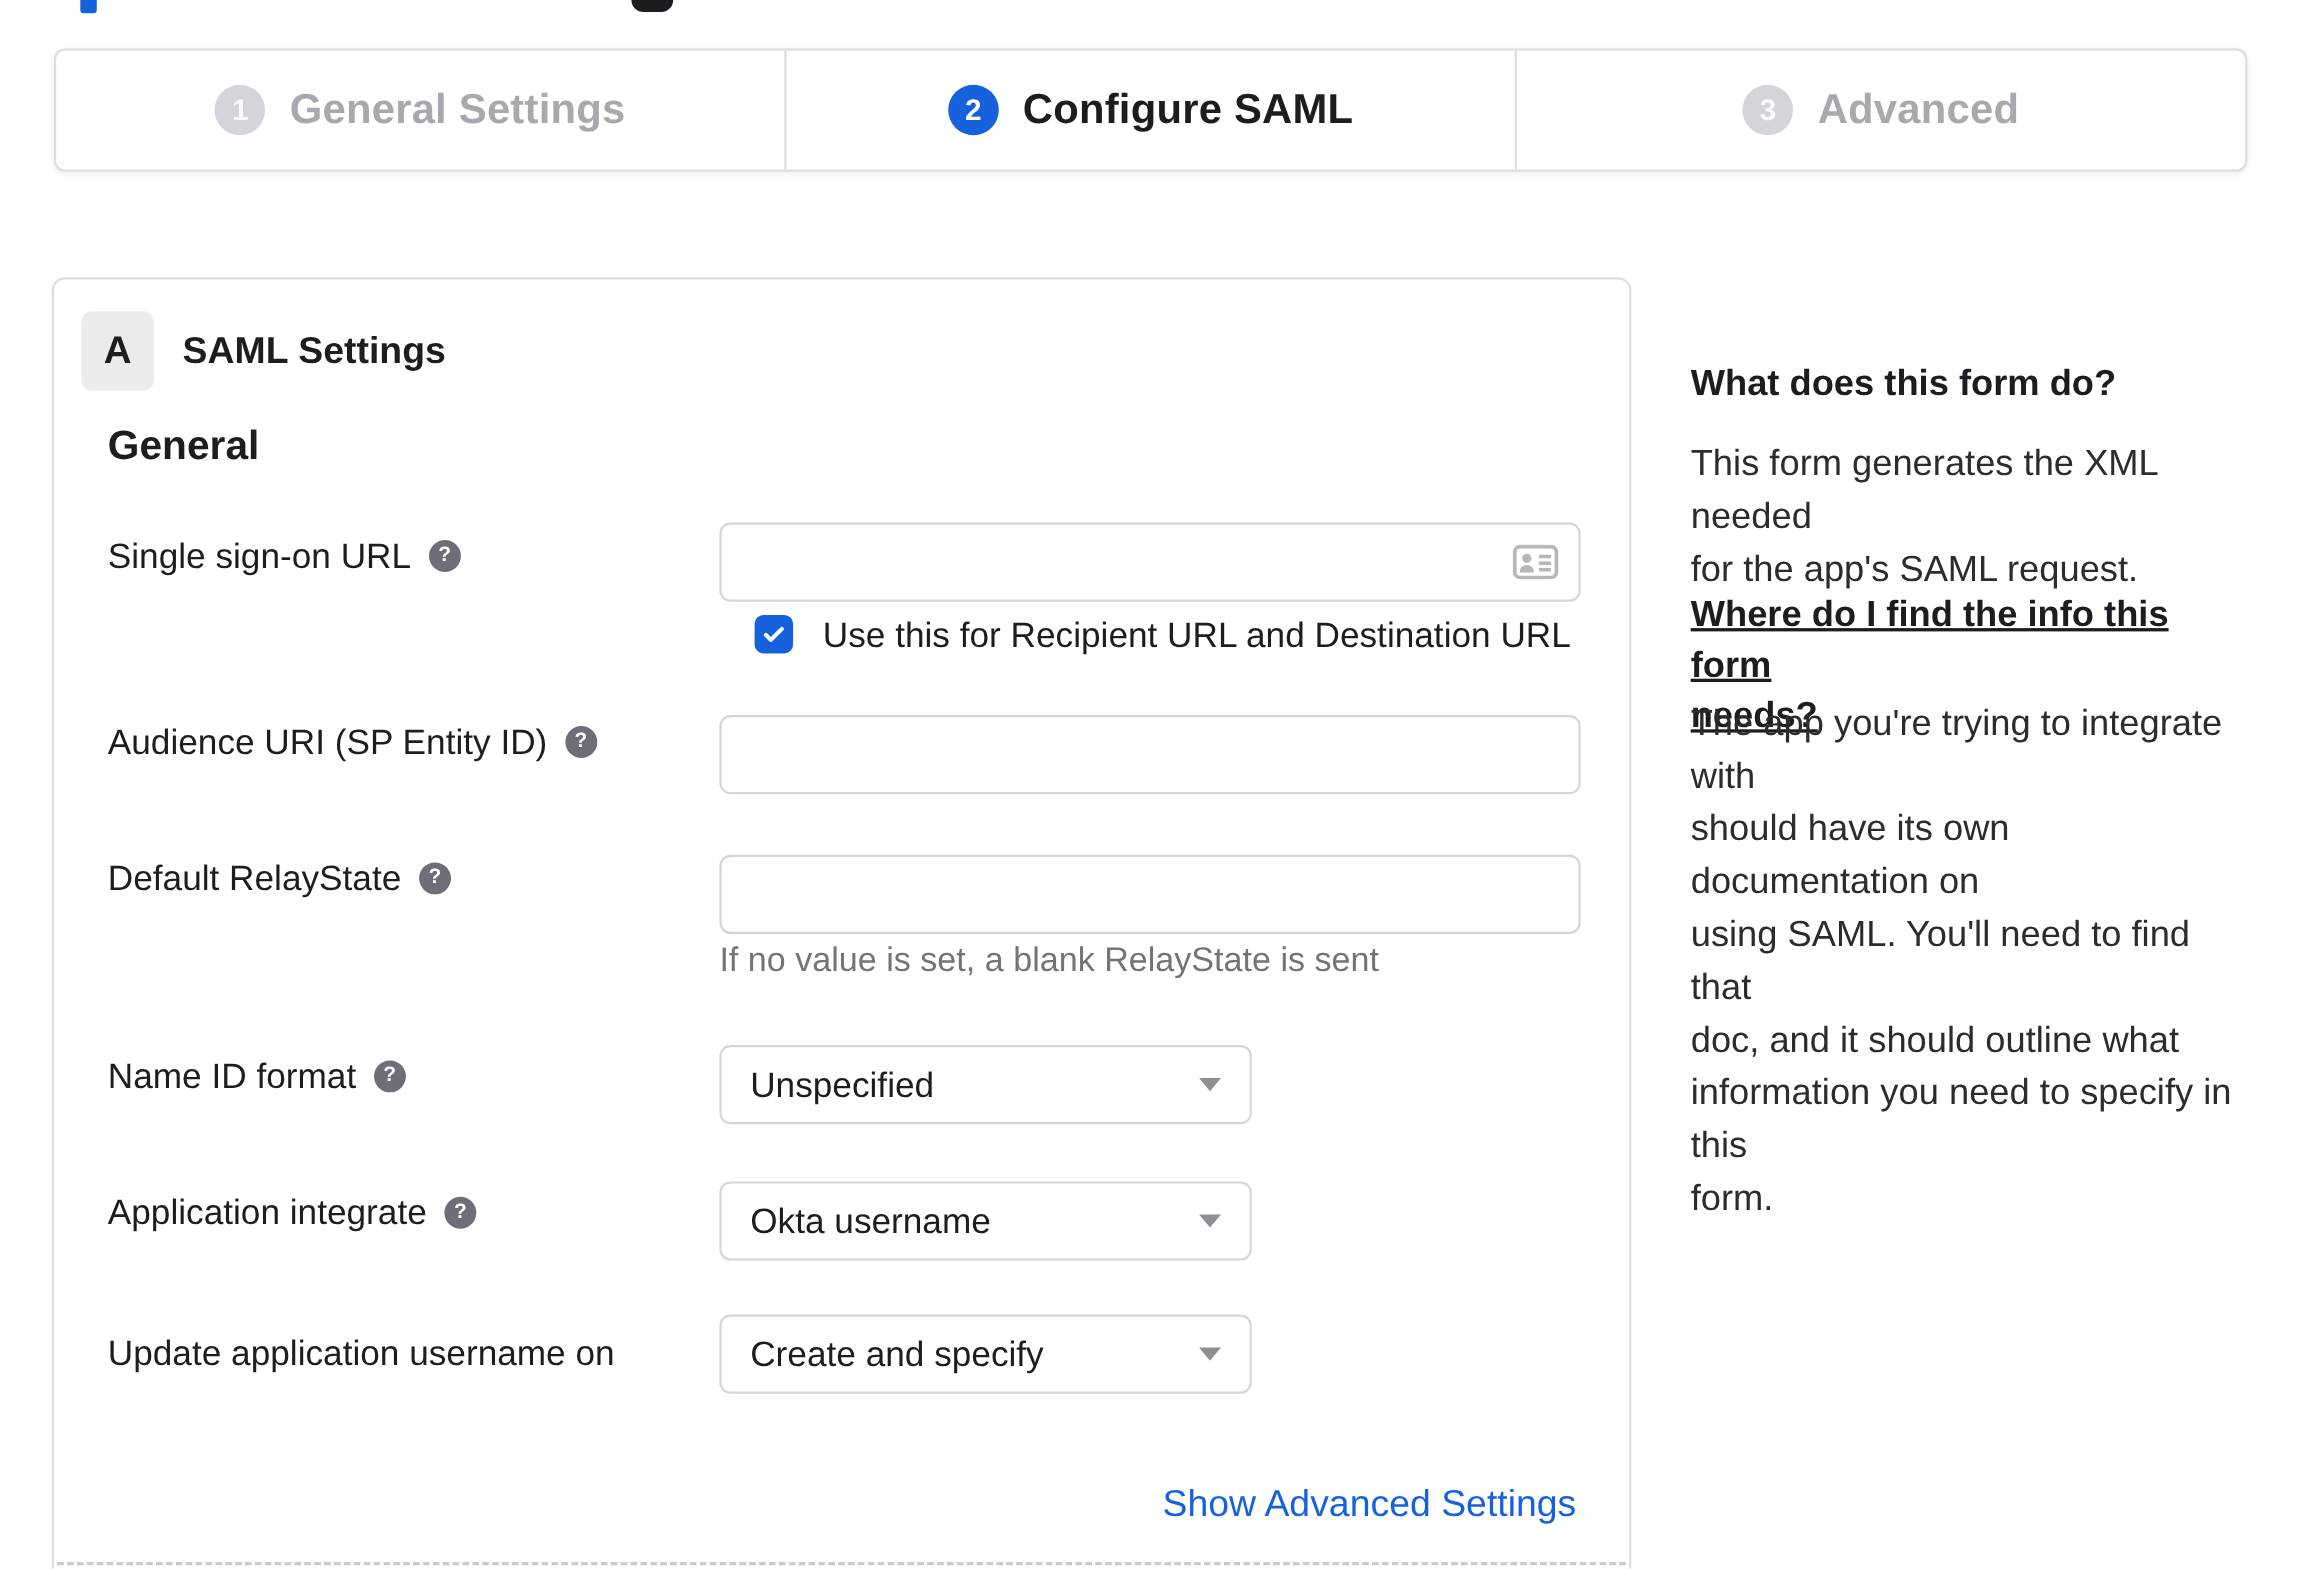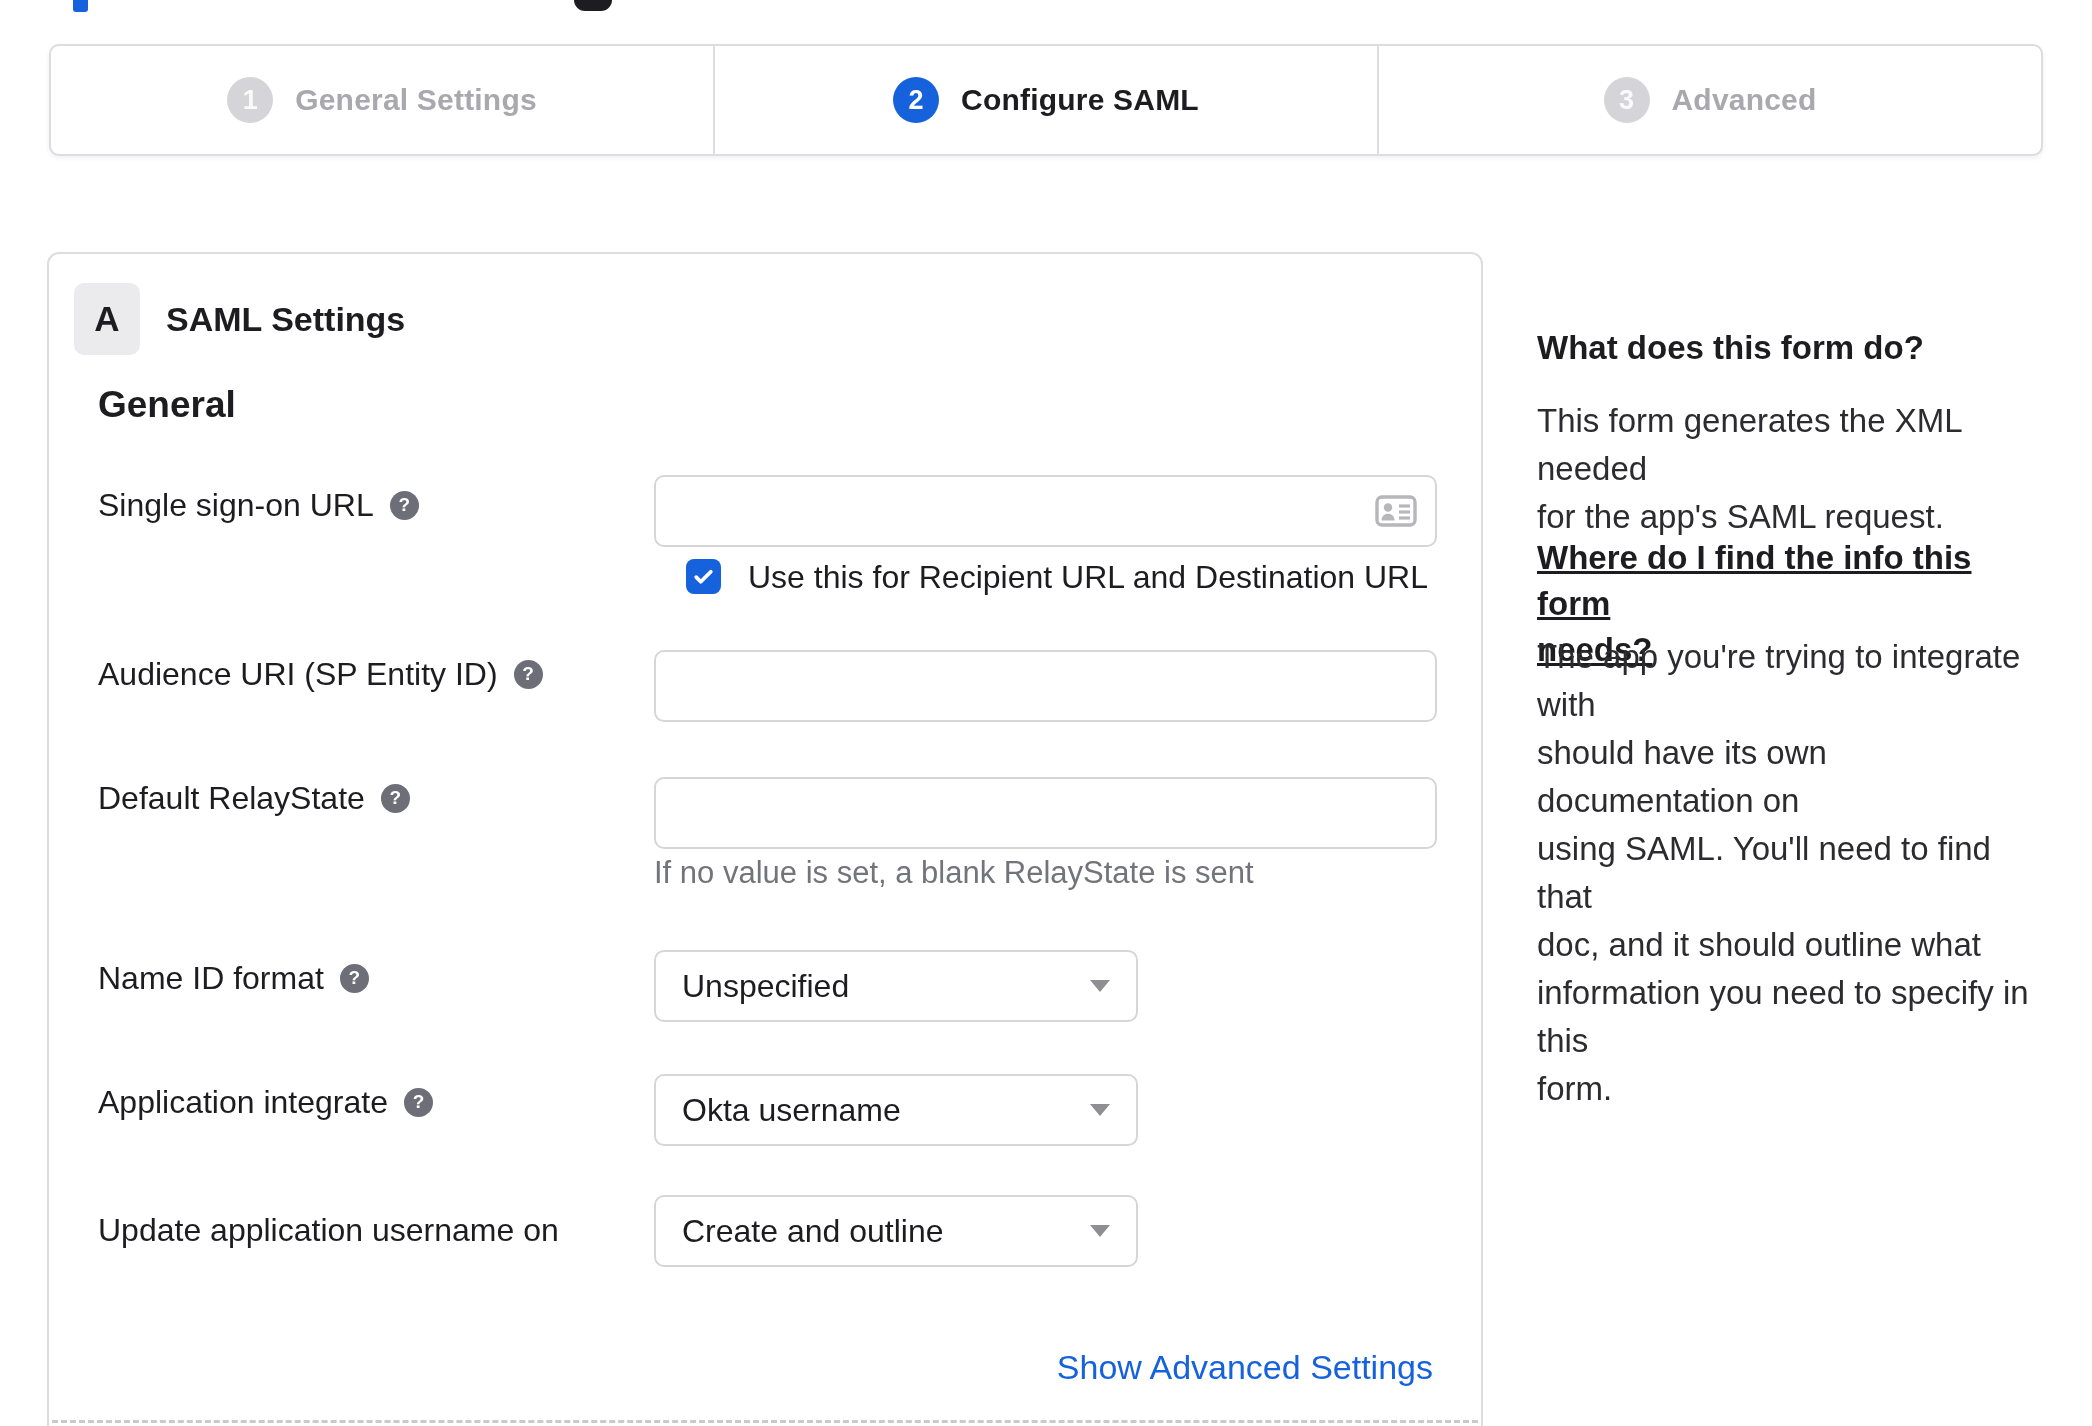--- a/index.html
+++ b/index.html
@@ -25,21 +25,21 @@
   }
   .step { flex: 1; display: flex; align-items: center; justify-content: center; gap: 22px; cursor: default; }
   .step + .step { border-left: 2px solid #dcdce1; }
   .step-circle {
     width: 46px; height: 46px; border-radius: 50%;
     display: flex; align-items: center; justify-content: center;
     font-size: 27px; font-weight: bold;
   }
   .step.inactive .step-circle { background: #d5d5d9; color: #fafafb; }
   .step.active   .step-circle { background: #1662dd; color: #ffffff; }
-  .step-label { font-size: 30px; font-weight: bold; letter-spacing: 0.2px; }
+  .step-label { font-size: 38px; font-weight: bold; letter-spacing: 0.2px; }
   .step.inactive .step-label { color: #a8a8ae; }
   .step.active   .step-label { color: #1d1d21; }
 
   
   .card {
     position: absolute; left: 47px; top: 252px; width: 1436px; height: 1186px;
     background: #fff; border: 2px solid #dcdce1; border-radius: 12px;
   }
   .badge {
     position: absolute; left: 25px; top: 29px; width: 66px; height: 72px;
@@ -182,21 +182,21 @@
   </div>
   <div class="select" style="top:820px;text-align:right;">
     <span>Okta username</span>
     <span class="caret"></span>
   </div>
 
   <div class="field-label" style="top:958px;">
     <span>Update application username on</span>
   </div>
   <div class="select" style="top:941px;">
-    <span>Create and outline</span>
+    <span>Create and specify</span>
     <span class="caret"></span>
   </div>
 
   <div class="advanced-link">Show Advanced Settings</div>
 
   <div class="card-dash"></div>
 </div>
 
 <div class="help-panel">
   <div class="help-q" style="top:329px;">What does this form do?</div>

